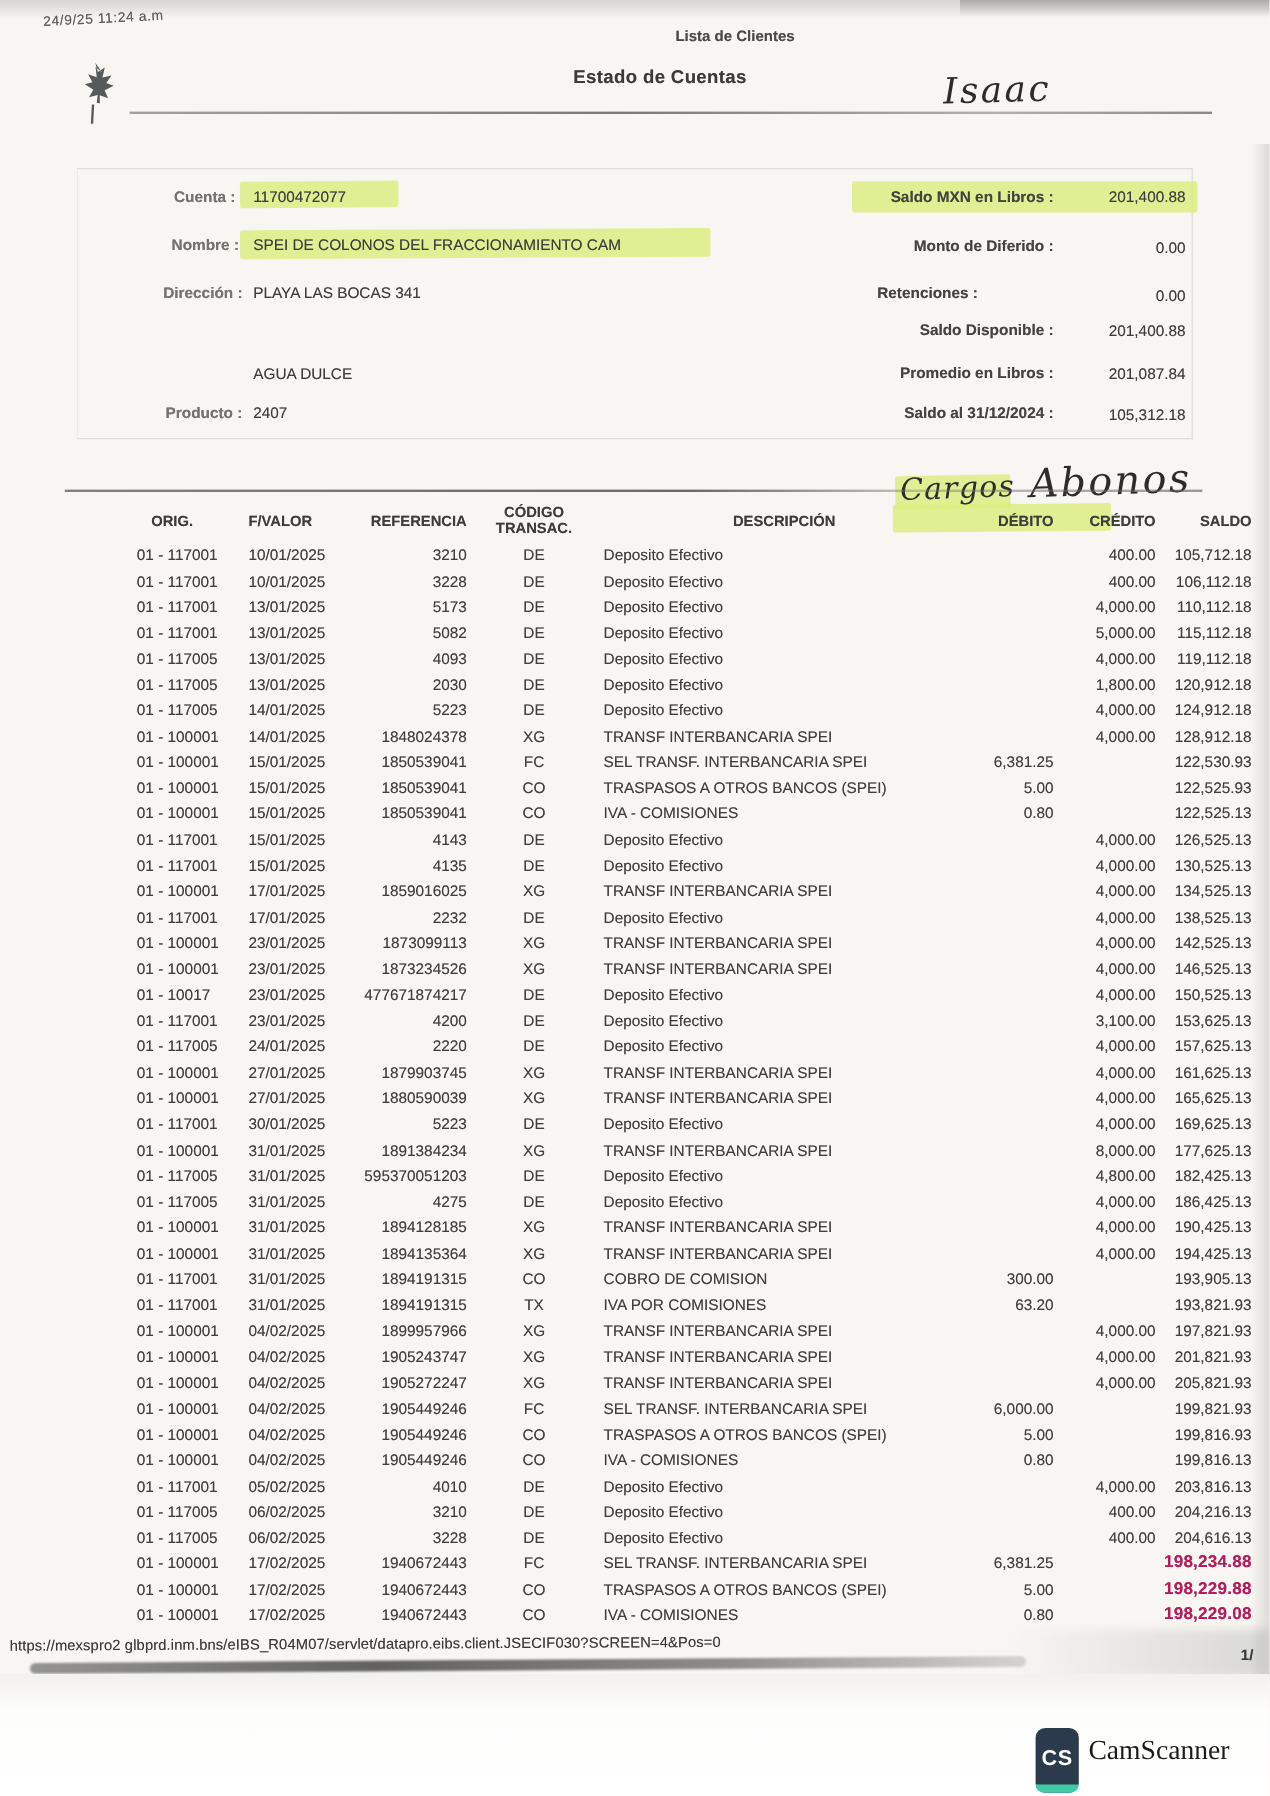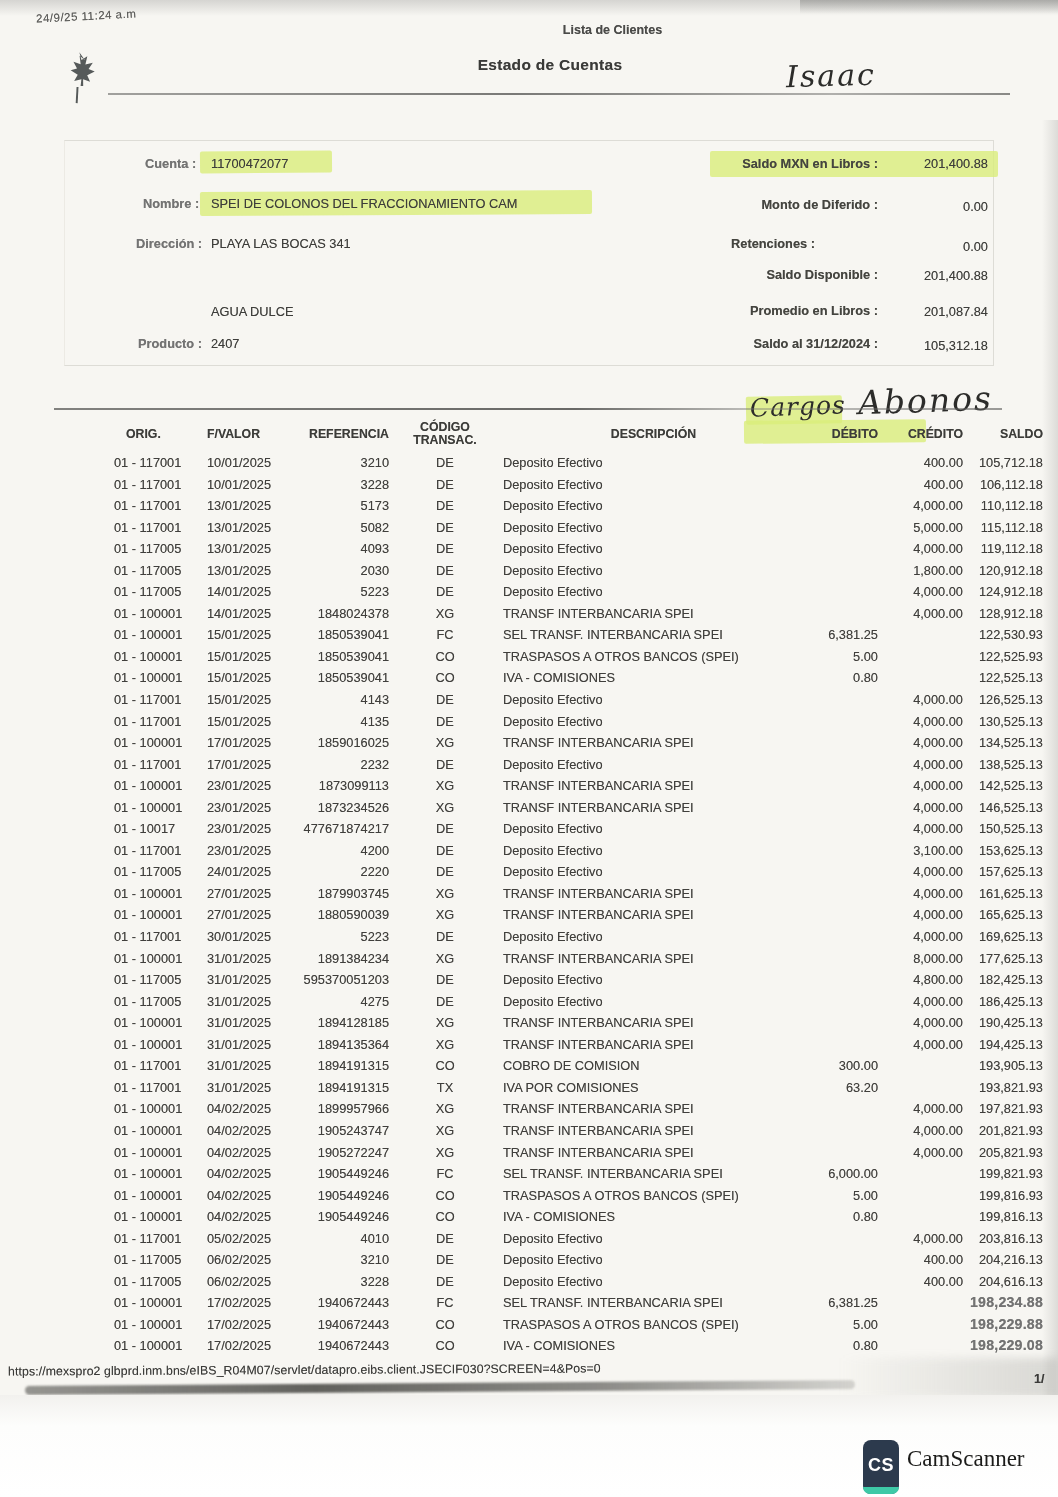--- a/index.html
+++ b/index.html
@@ -49,21 +49,21 @@
     font-size:12.3px;font-weight:bold;color:#3c3c39;}
   .th.c0{padding-left:20px;} .th.c1{padding-left:6px;} .th.c2{text-align:center;}
   .th.c3{text-align:center;line-height:13px;} .th.c4{text-align:center;padding-left:55px;}
   .th.c5,.th.c6,.th.c7{text-align:right;}
   .tbody{position:absolute;top:44px;left:0;width:937px;}
   .trow{height:21.55px;line-height:21.55px;font-size:12.8px;color:#403f3c;}
   .td{white-space:nowrap;overflow:visible;}
   .td.c0{padding-left:8px;} .td.c1{padding-left:6px;}
   .td.c2{text-align:right;padding-right:20px;} .td.c3{text-align:center;}
   .td.c4{padding-left:22px;} .td.c5,.td.c6,.td.c7{text-align:right;}
-  .td.bold-saldo{font-weight:bold;font-size:14.2px;color:#737373;letter-spacing:0.2px;}
+  .td.bold-saldo{font-weight:bold;font-size:14.2px;color:#be185d;letter-spacing:0.2px;}
   .hw-cargos{left:750px;top:392px;font-size:25px;transform:rotate(-2deg);letter-spacing:1px;}
   .hw-abonos{left:858px;top:381px;font-size:33px;transform:rotate(-2deg);letter-spacing:2px;}
   .hl-cargos1{left:746px;top:396px;width:96px;height:28px;transform:rotate(-1deg);}
   .hl-cargos2{left:744px;top:420px;width:182px;height:23px;transform:rotate(-0.5deg);}
   
   .url{left:8px;top:1363px;font-size:12.3px;color:#3a3a38;transform:rotate(-0.3deg);letter-spacing:0.1px;}
   .page-indicator{left:1034px;top:1372px;font-size:12.5px;font-weight:bold;color:#3a3a38;}
   .cs-logo{left:863px;top:1440px;width:36px;height:54px;border-radius:8px;
     background:var(--csbg,#2c3a4d);display:flex;align-items:center;justify-content:center;}
   .cs-logo::after{content:"";position:absolute;left:0;bottom:0;width:36px;height:7px;

